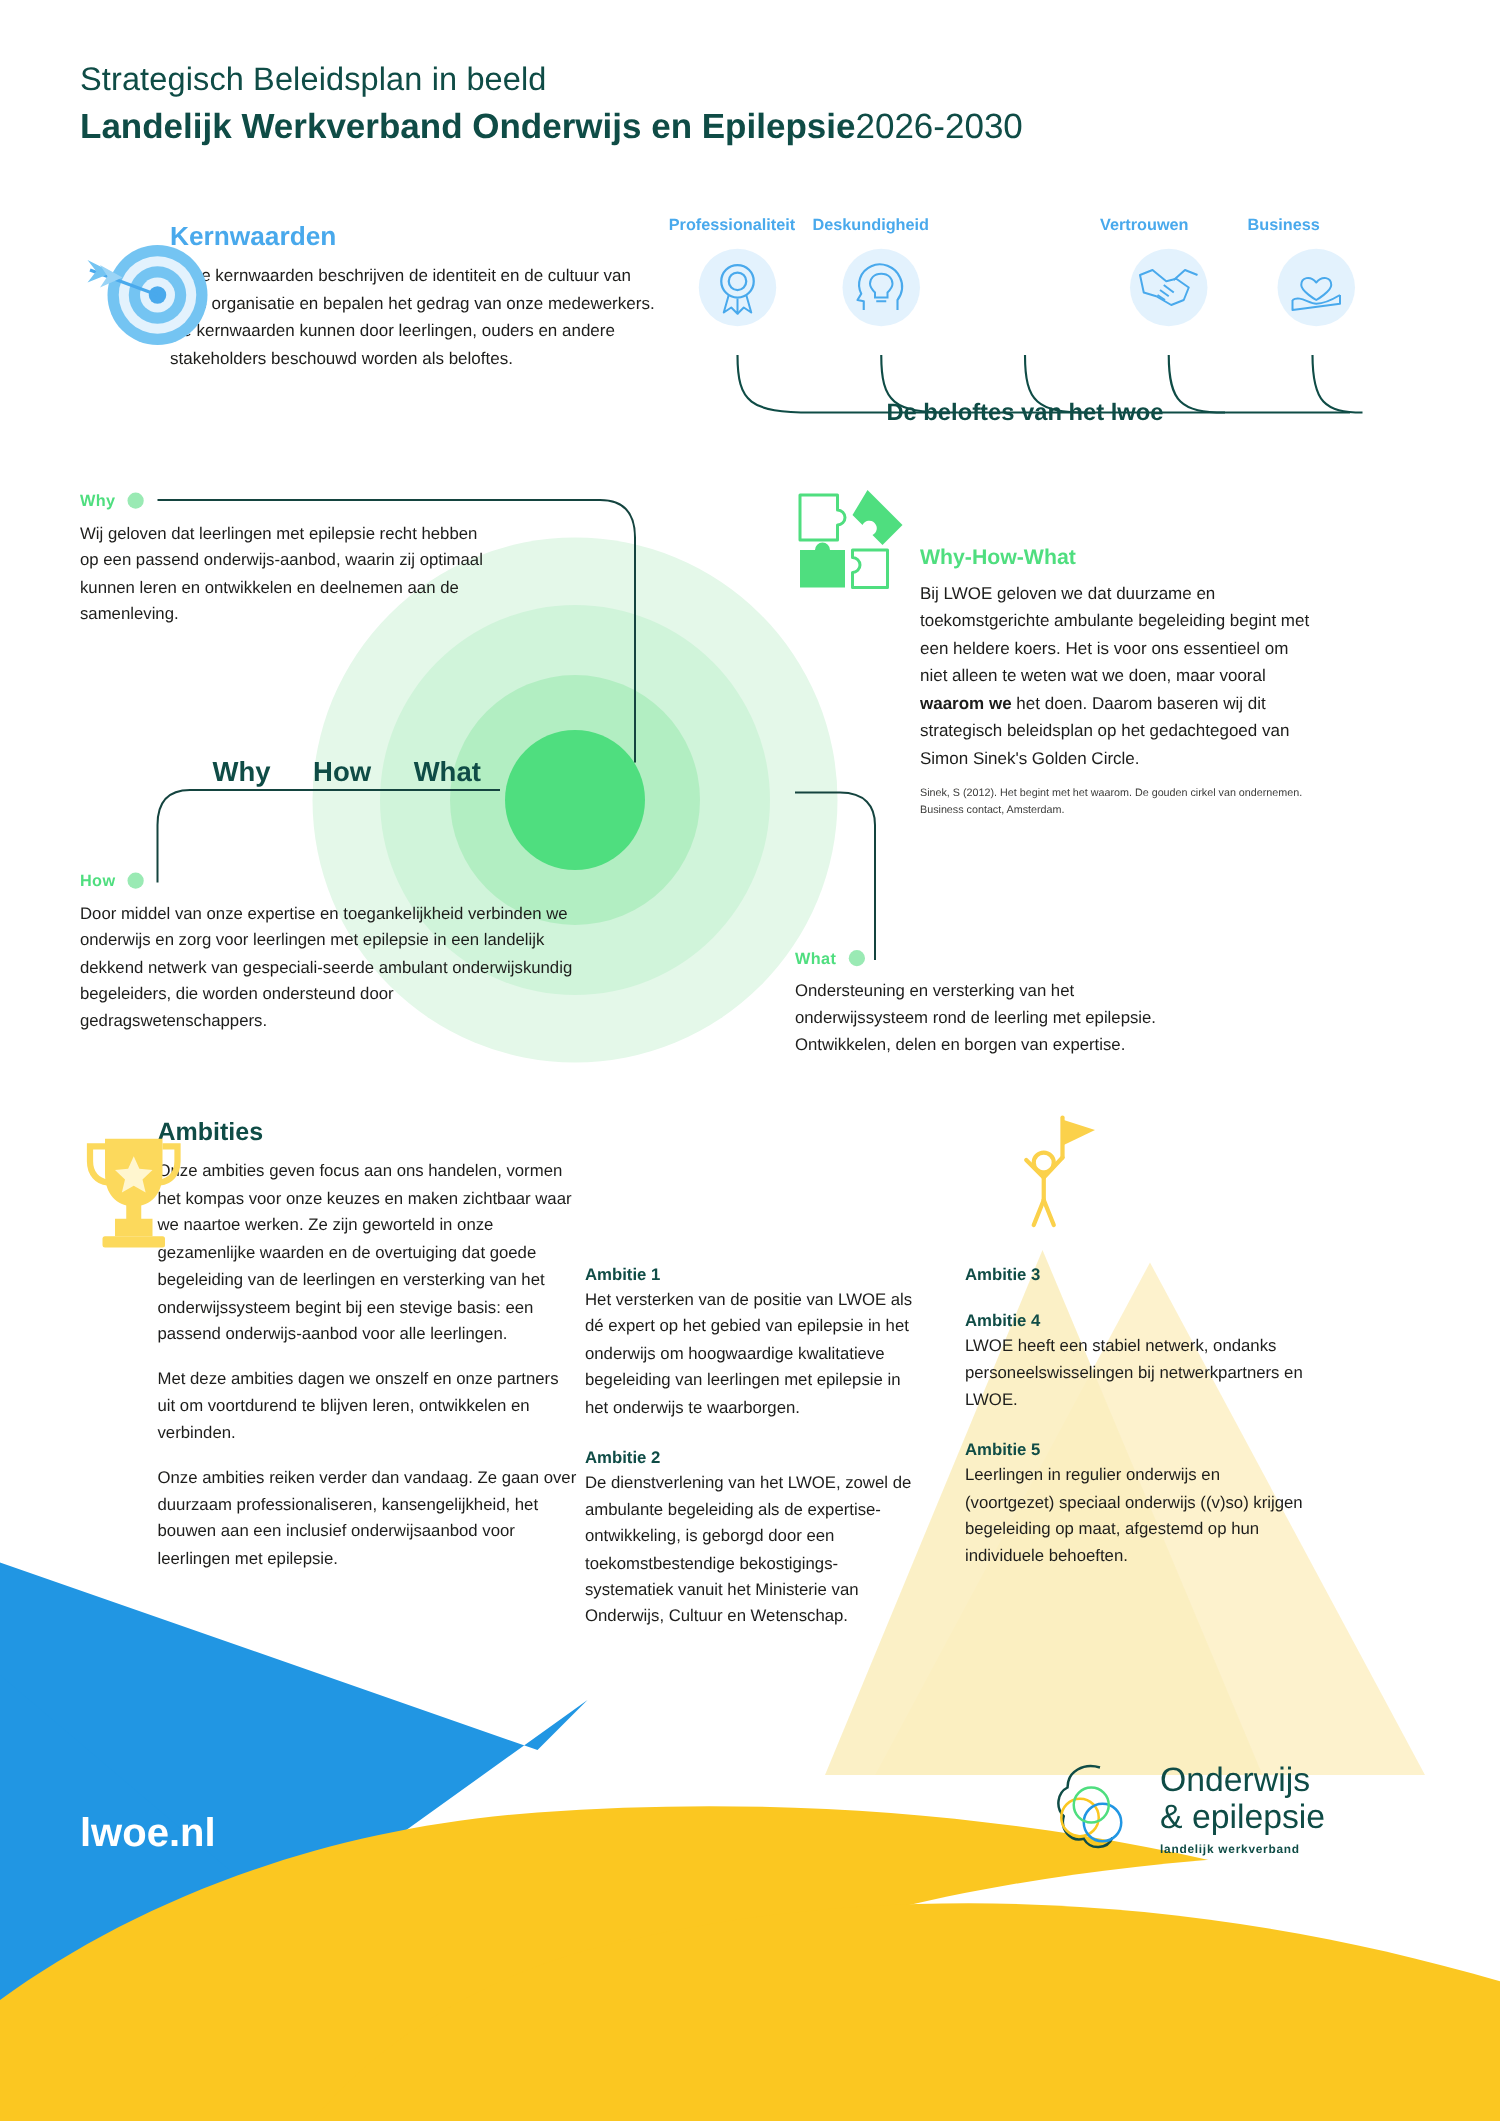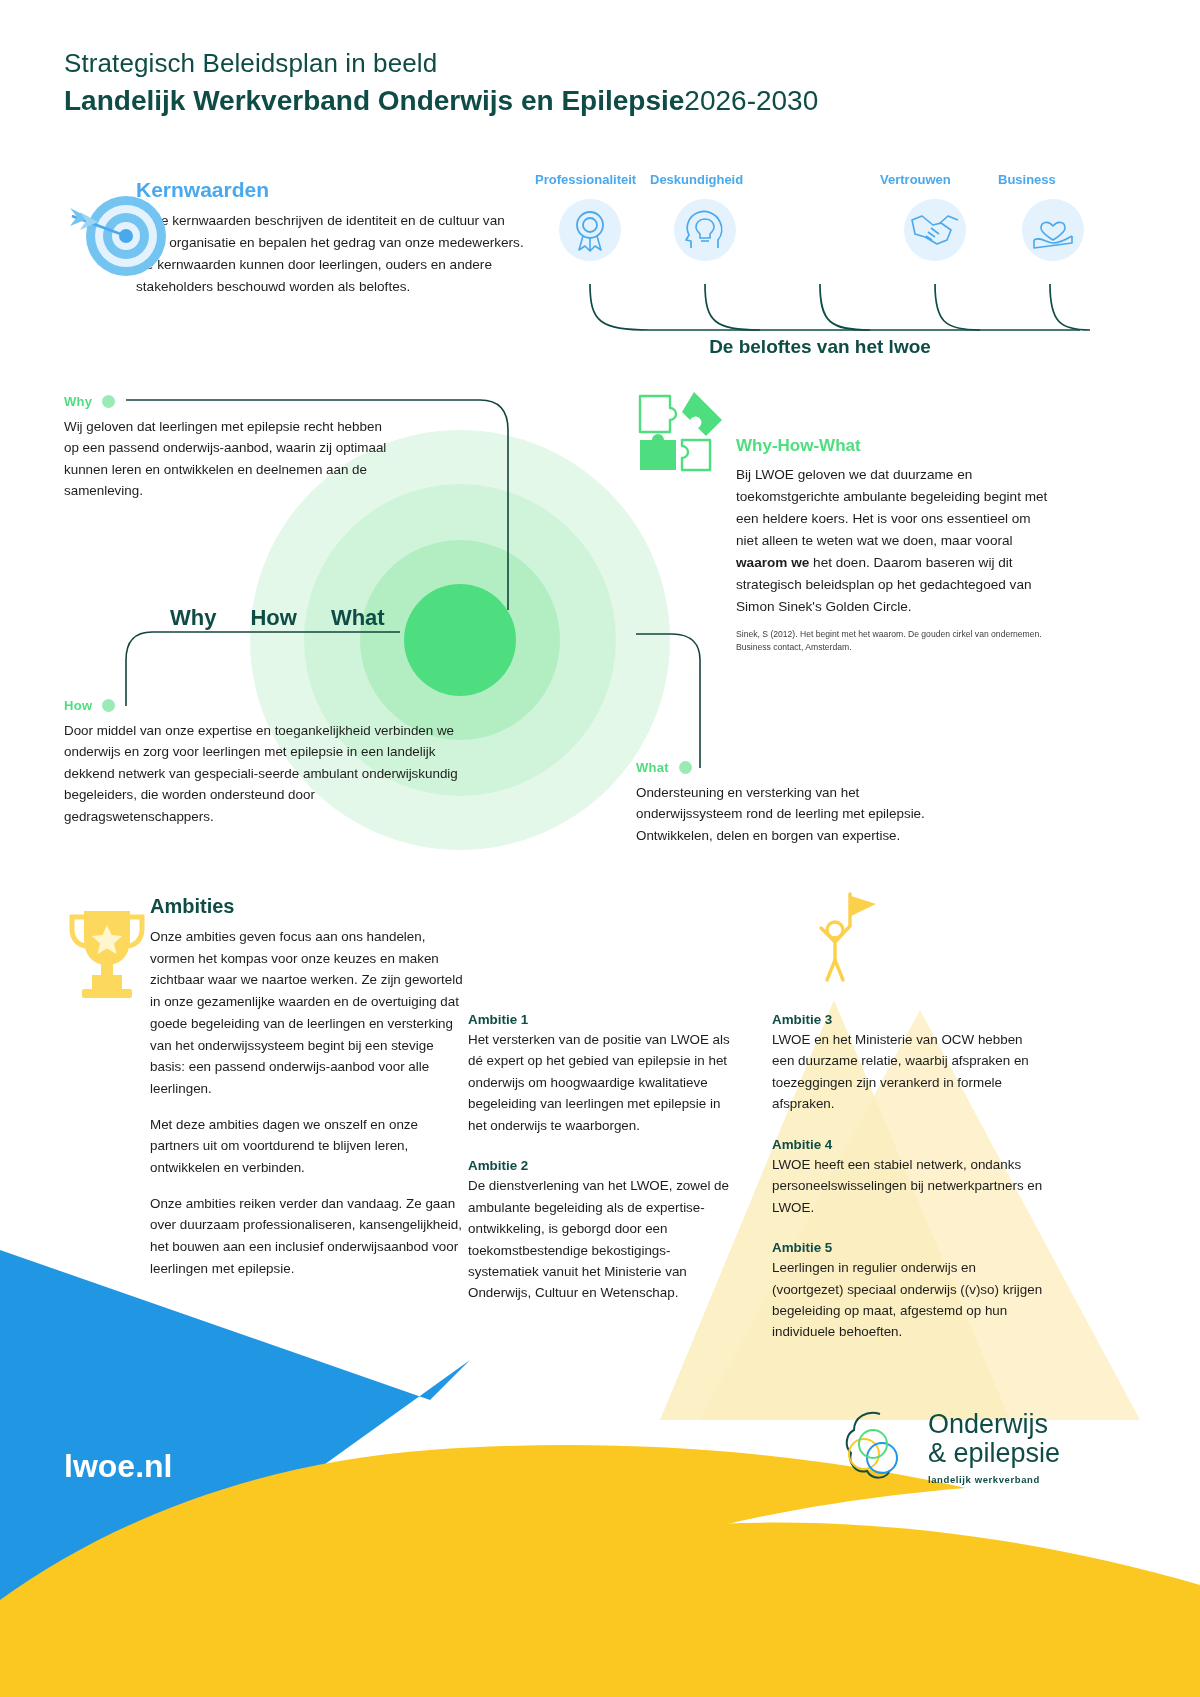--- a/index.html
+++ b/index.html
@@ -30,21 +30,21 @@
 
   
   .values{position:absolute;left:520px;top:172px;width:620px;height:180px;}
   .value{position:absolute;width:110px;text-align:left;}
   .value .vlabel{font-size:13px;font-weight:700;color:#49a9ec;white-space:nowrap;}
   .value .vcircle{
     width:62px;height:62px;border-radius:50%;background:#e3f2fd;
     margin:12px auto 0;display:flex;align-items:center;justify-content:center;
   }
   .promise{
-    position:absolute;left:640px;top:336px;width:360px;text-align:center;
+    position:absolute;left:640px;top:320px;width:360px;text-align:center;
     font-size:19px;font-weight:700;color:#0f4c46;
   }
 
   
   .gc{position:absolute;left:250px;top:430px;width:420px;height:420px;}
   .gc .ring{position:absolute;border-radius:50%;}
   .gc .r1{width:420px;height:420px;left:0;top:0;background:#e4f8e9;}
   .gc .r2{width:312px;height:312px;left:54px;top:54px;background:#d0f4da;}
   .gc .r3{width:200px;height:200px;left:110px;top:110px;background:#b2eec2;}
   .gc .r4{width:112px;height:112px;left:154px;top:154px;background:#4fde7f;}
@@ -65,21 +65,21 @@
   .whw-icon{position:absolute;left:0;top:0;width:100px;height:100px;}
   .whw-body{margin-left:100px;padding-top:48px;}
   .whw-title{font-size:17px;font-weight:700;color:#4fde7f;margin-bottom:8px;}
   .whw-text{font-size:13.6px;line-height:1.62;}
   .whw-text b{font-weight:700;}
   .whw-cite{font-size:8.6px;line-height:1.45;color:#3d3d3b;margin-top:10px;}
 
   
   .amb{position:absolute;left:64px;top:895px;width:400px;}
   .amb-icon{position:absolute;left:0;top:10px;width:86px;height:100px;}
-  .amb-body{margin-left:86px;}
+  .amb-body{margin-left:62px;}
   .amb-title{font-size:20px;font-weight:700;color:#0f4c46;margin-bottom:8px;}
   .amb-text{font-size:13.4px;line-height:1.62;}
   .amb-text p{margin:0 0 14px 0;}
 
   .col{position:absolute;width:272px;}
   .col-2{left:468px;top:1012px;}
   .col-3{left:772px;top:1012px;}
   .item{margin-bottom:22px;}
   .item h4{margin:0 0 2px 0;font-size:13.4px;font-weight:700;color:#0f4c46;}
   .item p{margin:0;font-size:13.4px;line-height:1.6;}
@@ -301,21 +301,20 @@
     </div>
     <div class="item">
       <h4>Ambitie 2</h4>
       <p>De dienstverlening van het LWOE, zowel de ambulante begeleiding als de expertise-ontwikkeling, is geborgd door een toekomstbestendige bekostigings-systematiek vanuit het Ministerie van Onderwijs, Cultuur en Wetenschap.</p>
     </div>
   </div>
 
   <div class="col col-3">
     <div class="item">
       <h4>Ambitie 3</h4>
-      <p>LWOE en het Ministerie van OCW hebben een duurzame relatie, waarbij afspraken en toezeggingen zijn verankerd in formele afspraken.</p>
     </div>
     <div class="item">
       <h4>Ambitie 4</h4>
       <p>LWOE heeft een stabiel netwerk, ondanks personeelswisselingen bij netwerkpartners en LWOE.</p>
     </div>
     <div class="item">
       <h4>Ambitie 5</h4>
       <p>Leerlingen in regulier onderwijs en (voortgezet) speciaal onderwijs ((v)so) krijgen begeleiding op maat, afgestemd op hun individuele behoeften.</p>
     </div>
   </div>

